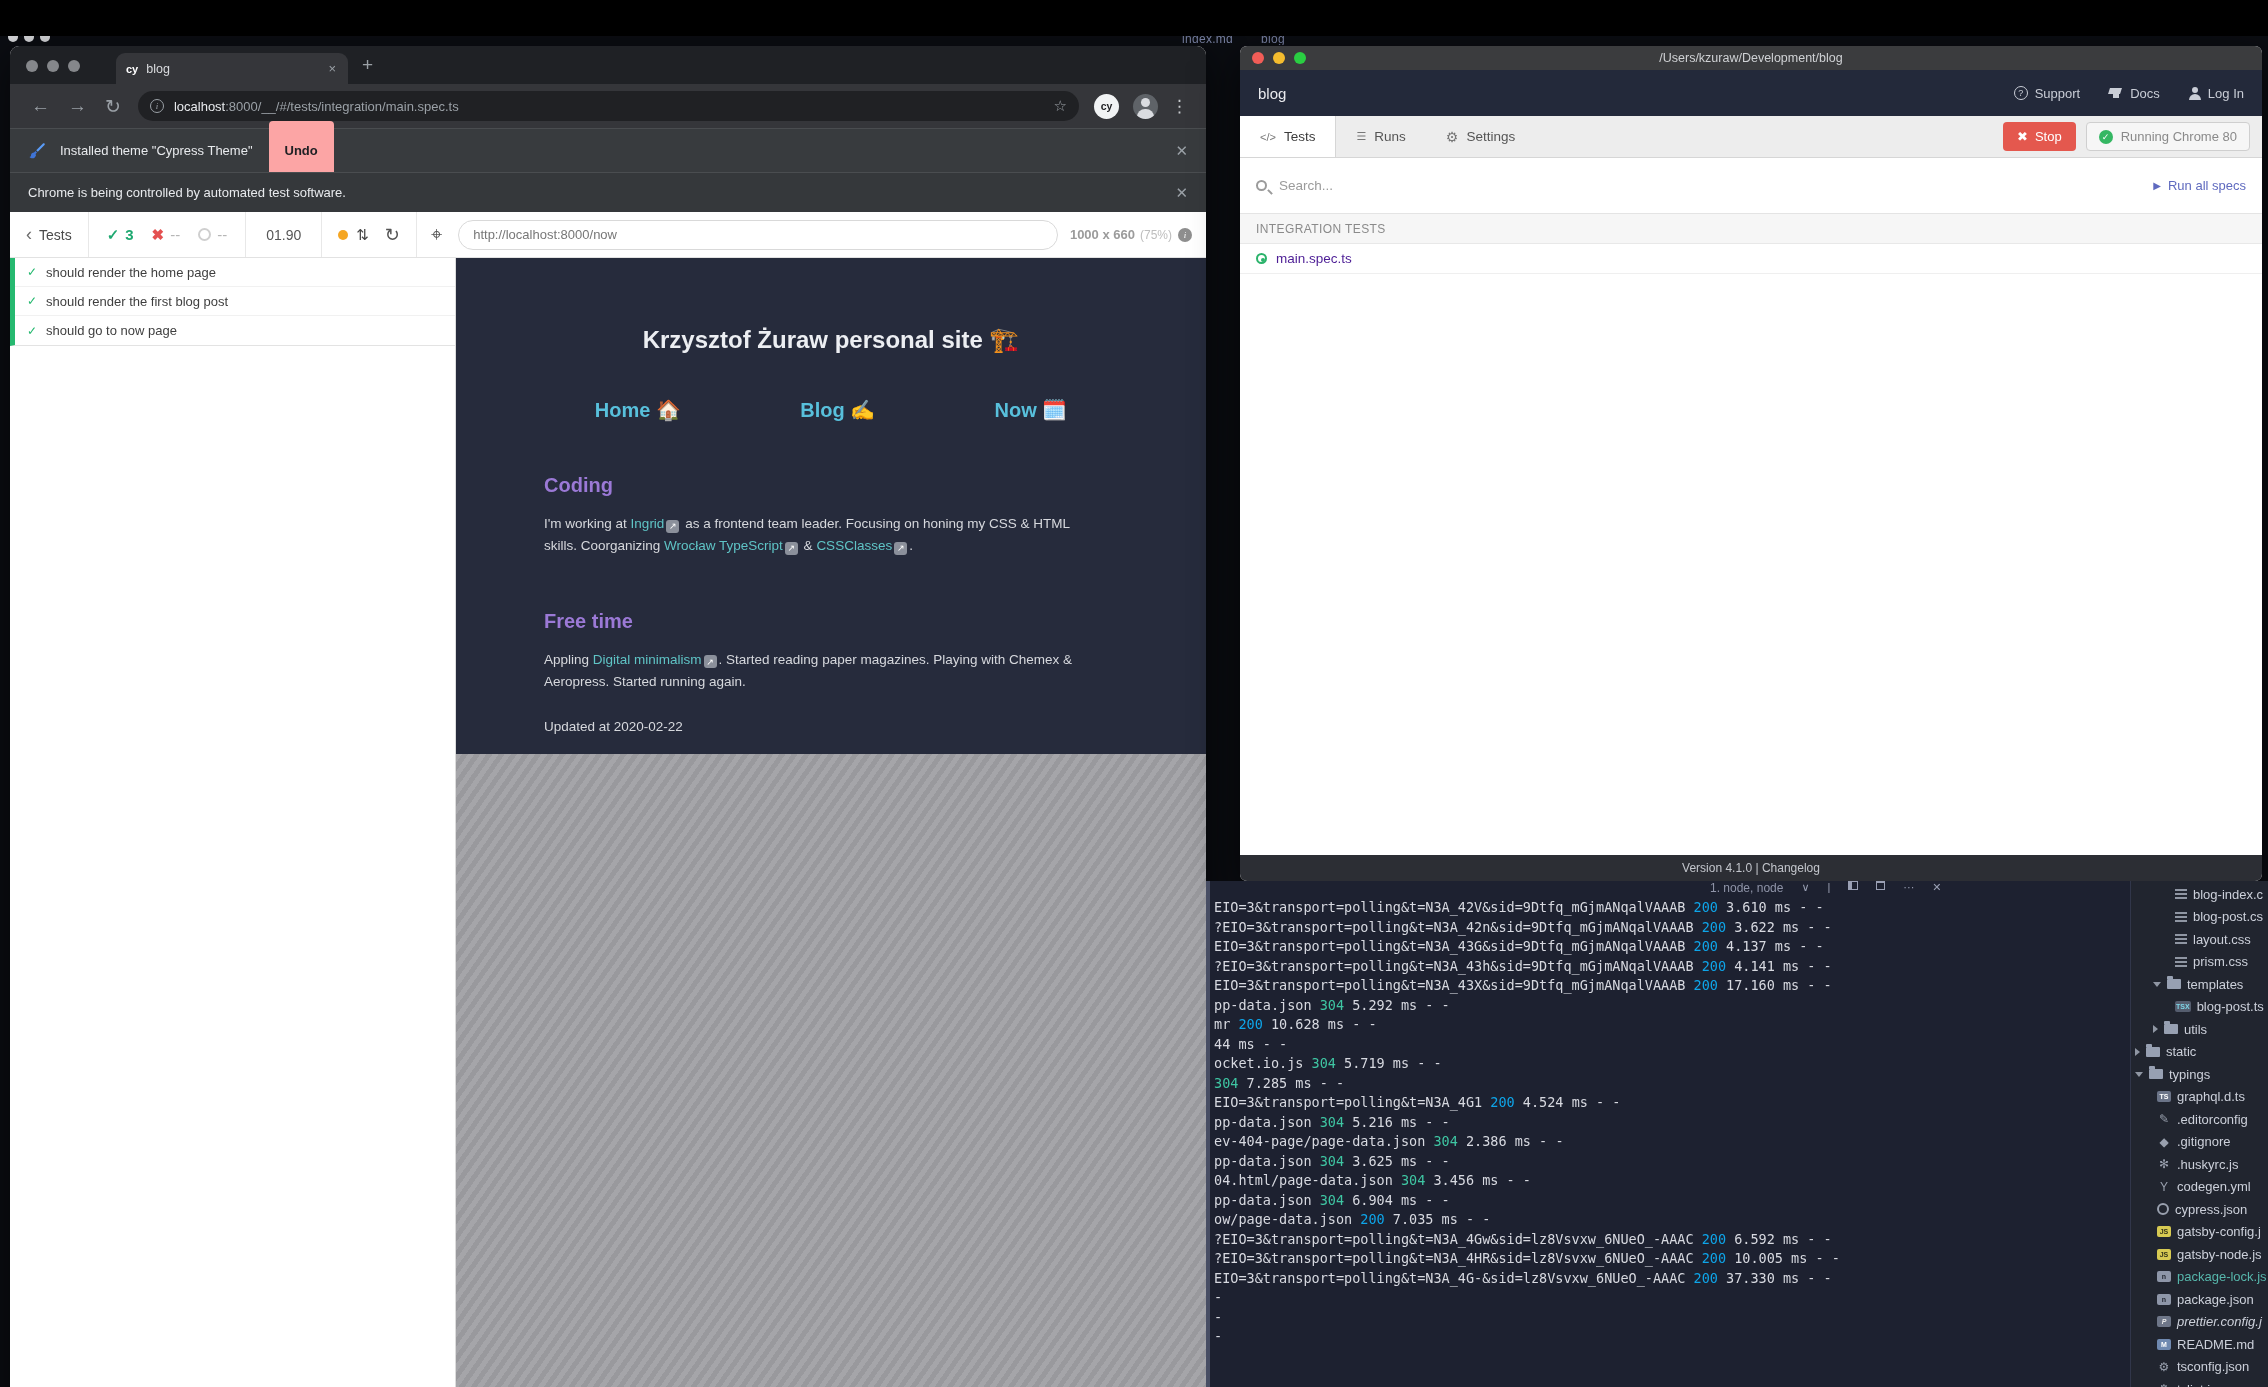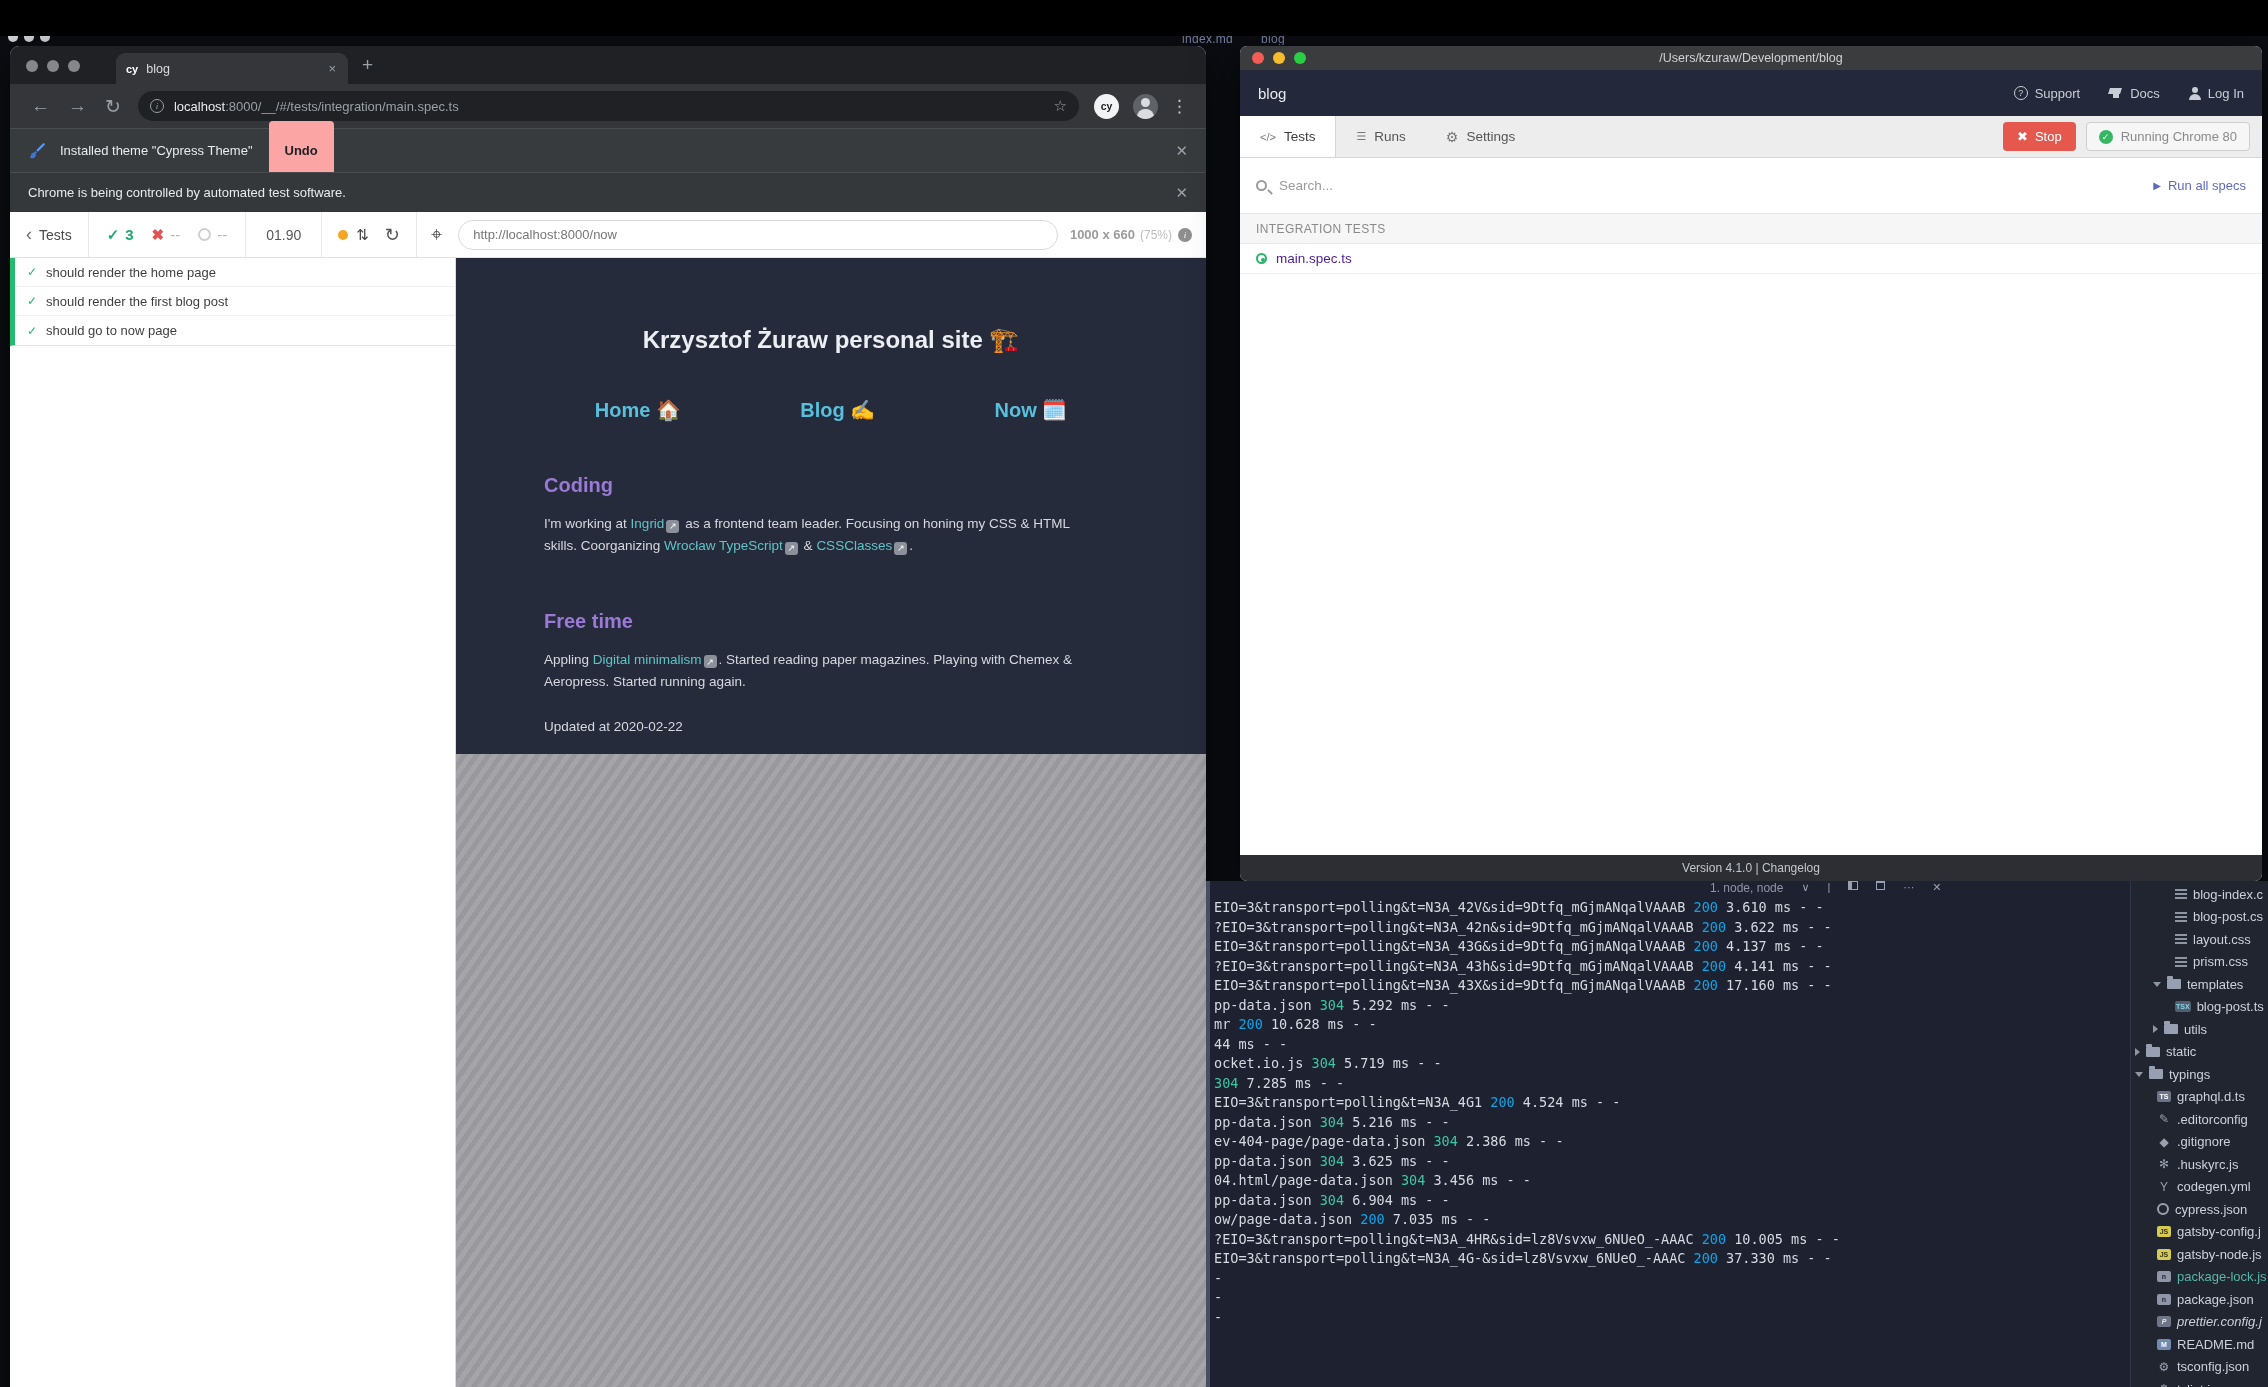--- a/index.html
+++ b/index.html
@@ -418,20 +418,21 @@
         <div class="term-line"><span>44 ms - -</span></div>
         <div class="term-line"><span>ocket.io.js </span><span class="code-304">304</span><span> 5.719 ms - -</span></div>
         <div class="term-line"><span class="code-304">304</span><span> 7.285 ms - -</span></div>
         <div class="term-line"><span>EIO=3&amp;transport=polling&amp;t=N3A_4G1 </span><span class="code-200">200</span><span> 4.524 ms - -</span></div>
         <div class="term-line"><span>pp-data.json </span><span class="code-304">304</span><span> 5.216 ms - -</span></div>
         <div class="term-line"><span>ev-404-page/page-data.json </span><span class="code-304">304</span><span> 2.386 ms - -</span></div>
         <div class="term-line"><span>pp-data.json </span><span class="code-304">304</span><span> 3.625 ms - -</span></div>
         <div class="term-line"><span>04.html/page-data.json </span><span class="code-304">304</span><span> 3.456 ms - -</span></div>
         <div class="term-line"><span>pp-data.json </span><span class="code-304">304</span><span> 6.904 ms - -</span></div>
         <div class="term-line"><span>ow/page-data.json </span><span class="code-200">200</span><span> 7.035 ms - -</span></div>
+        <div class="term-line"><span>?EIO=3&amp;transport=polling&amp;t=N3A_4Gw&amp;sid=lz8Vsvxw_6NUeO_-AAAC </span><span class="code-200">200</span><span> 6.592 ms - -</span></div>
         <div class="term-line"><span>?EIO=3&amp;transport=polling&amp;t=N3A_4HR&amp;sid=lz8Vsvxw_6NUeO_-AAAC </span><span class="code-200">200</span><span> 10.005 ms - -</span></div>
         <div class="term-line"><span>EIO=3&amp;transport=polling&amp;t=N3A_4G-&amp;sid=lz8Vsvxw_6NUeO_-AAAC </span><span class="code-200">200</span><span> 37.330 ms - -</span></div>
         <div class="term-line"><span>-</span></div>
         <div class="term-line"><span>-</span></div>
         <div class="term-line"><span>-</span></div>
       </div>
   </div>
 
   <div class="tree" id="file-tree">
       <div class="tree-row" style="padding-left: 44px;">

